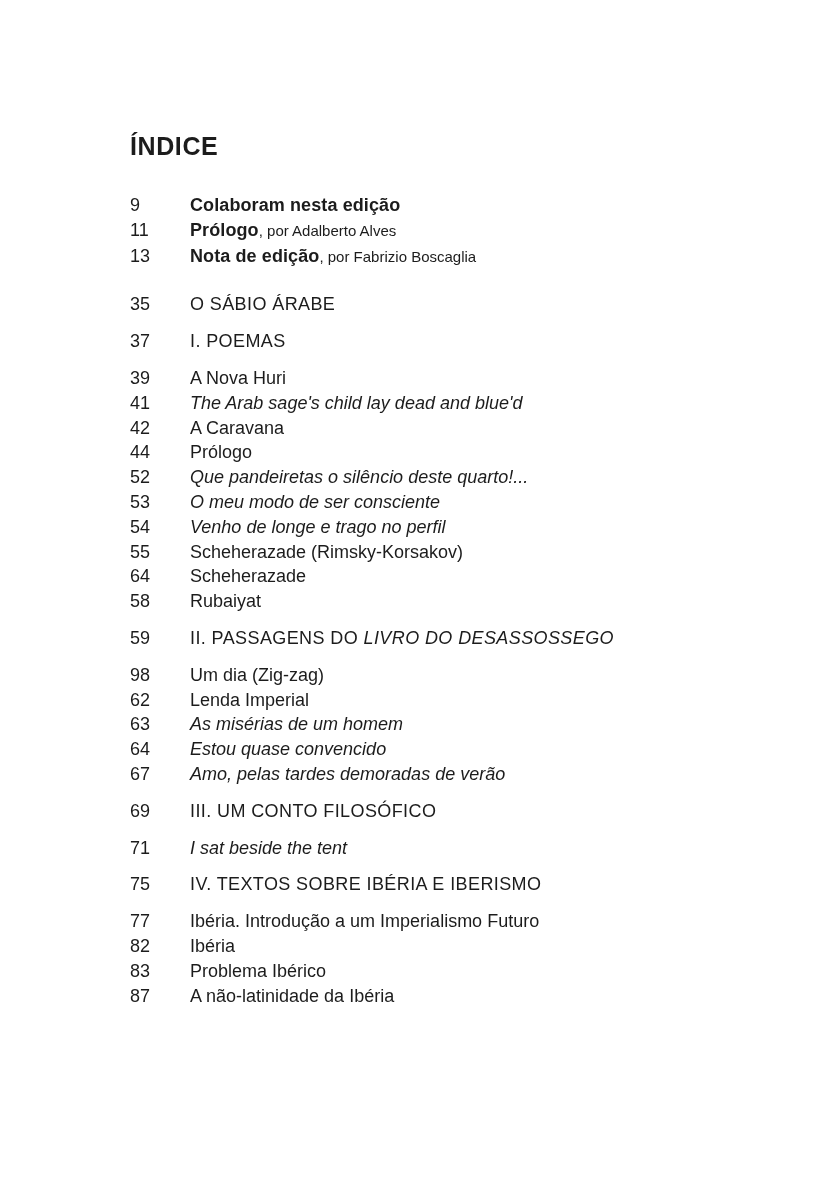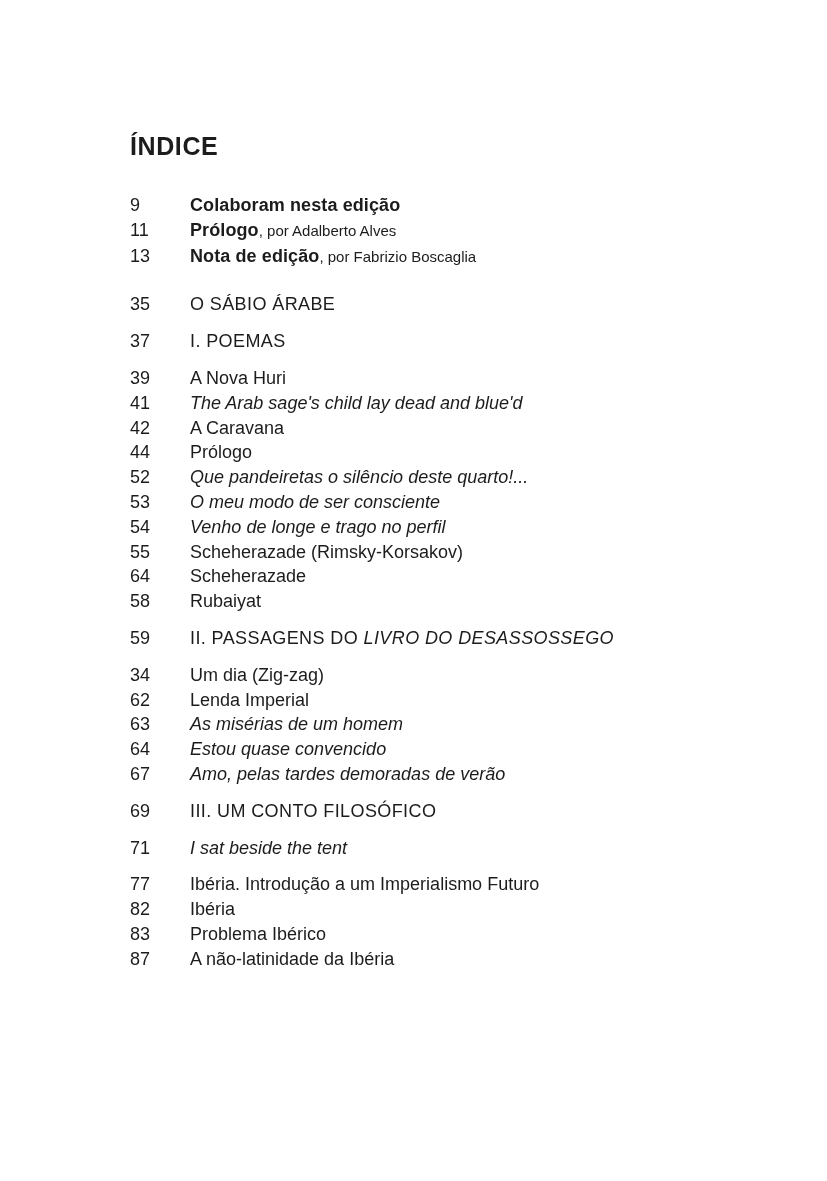--- a/index.html
+++ b/index.html
@@ -116,21 +116,21 @@
         </div>
       </div>
       <div class="toc-group">
         <div class="toc-row t-section">
           <span class="num">59</span>
           <span><span class="entry-title">II. PASSAGENS DO </span><span class="entry-title-italic">LIVRO DO DESASSOSSEGO</span></span>
         </div>
       </div>
       <div class="toc-group">
         <div class="toc-row t-regular">
-          <span class="num">34</span>
+          <span class="num">98</span>
           <span><span class="entry-title">Um dia (Zig-zag)</span></span>
         </div>
         <div class="toc-row t-regular">
           <span class="num">62</span>
           <span><span class="entry-title">Lenda Imperial</span></span>
         </div>
         <div class="toc-row t-italic">
           <span class="num">63</span>
           <span><span class="entry-title">As misérias de um homem</span></span>
         </div>
@@ -149,20 +149,26 @@
           <span><span class="entry-title">III. UM CONTO FILOSÓFICO</span></span>
         </div>
       </div>
       <div class="toc-group">
         <div class="toc-row t-italic">
           <span class="num">71</span>
           <span><span class="entry-title">I sat beside the tent</span></span>
         </div>
       </div>
       <div class="toc-group">
+        <div class="toc-row t-section">
+          <span class="num">75</span>
+          <span><span class="entry-title">IV. TEXTOS SOBRE IBÉRIA E IBERISMO</span></span>
+        </div>
+      </div>
+      <div class="toc-group">
         <div class="toc-row t-regular">
           <span class="num">77</span>
           <span><span class="entry-title">Ibéria. Introdução a um Imperialismo Futuro</span></span>
         </div>
         <div class="toc-row t-regular">
           <span class="num">82</span>
           <span><span class="entry-title">Ibéria</span></span>
         </div>
         <div class="toc-row t-regular">
           <span class="num">83</span>

